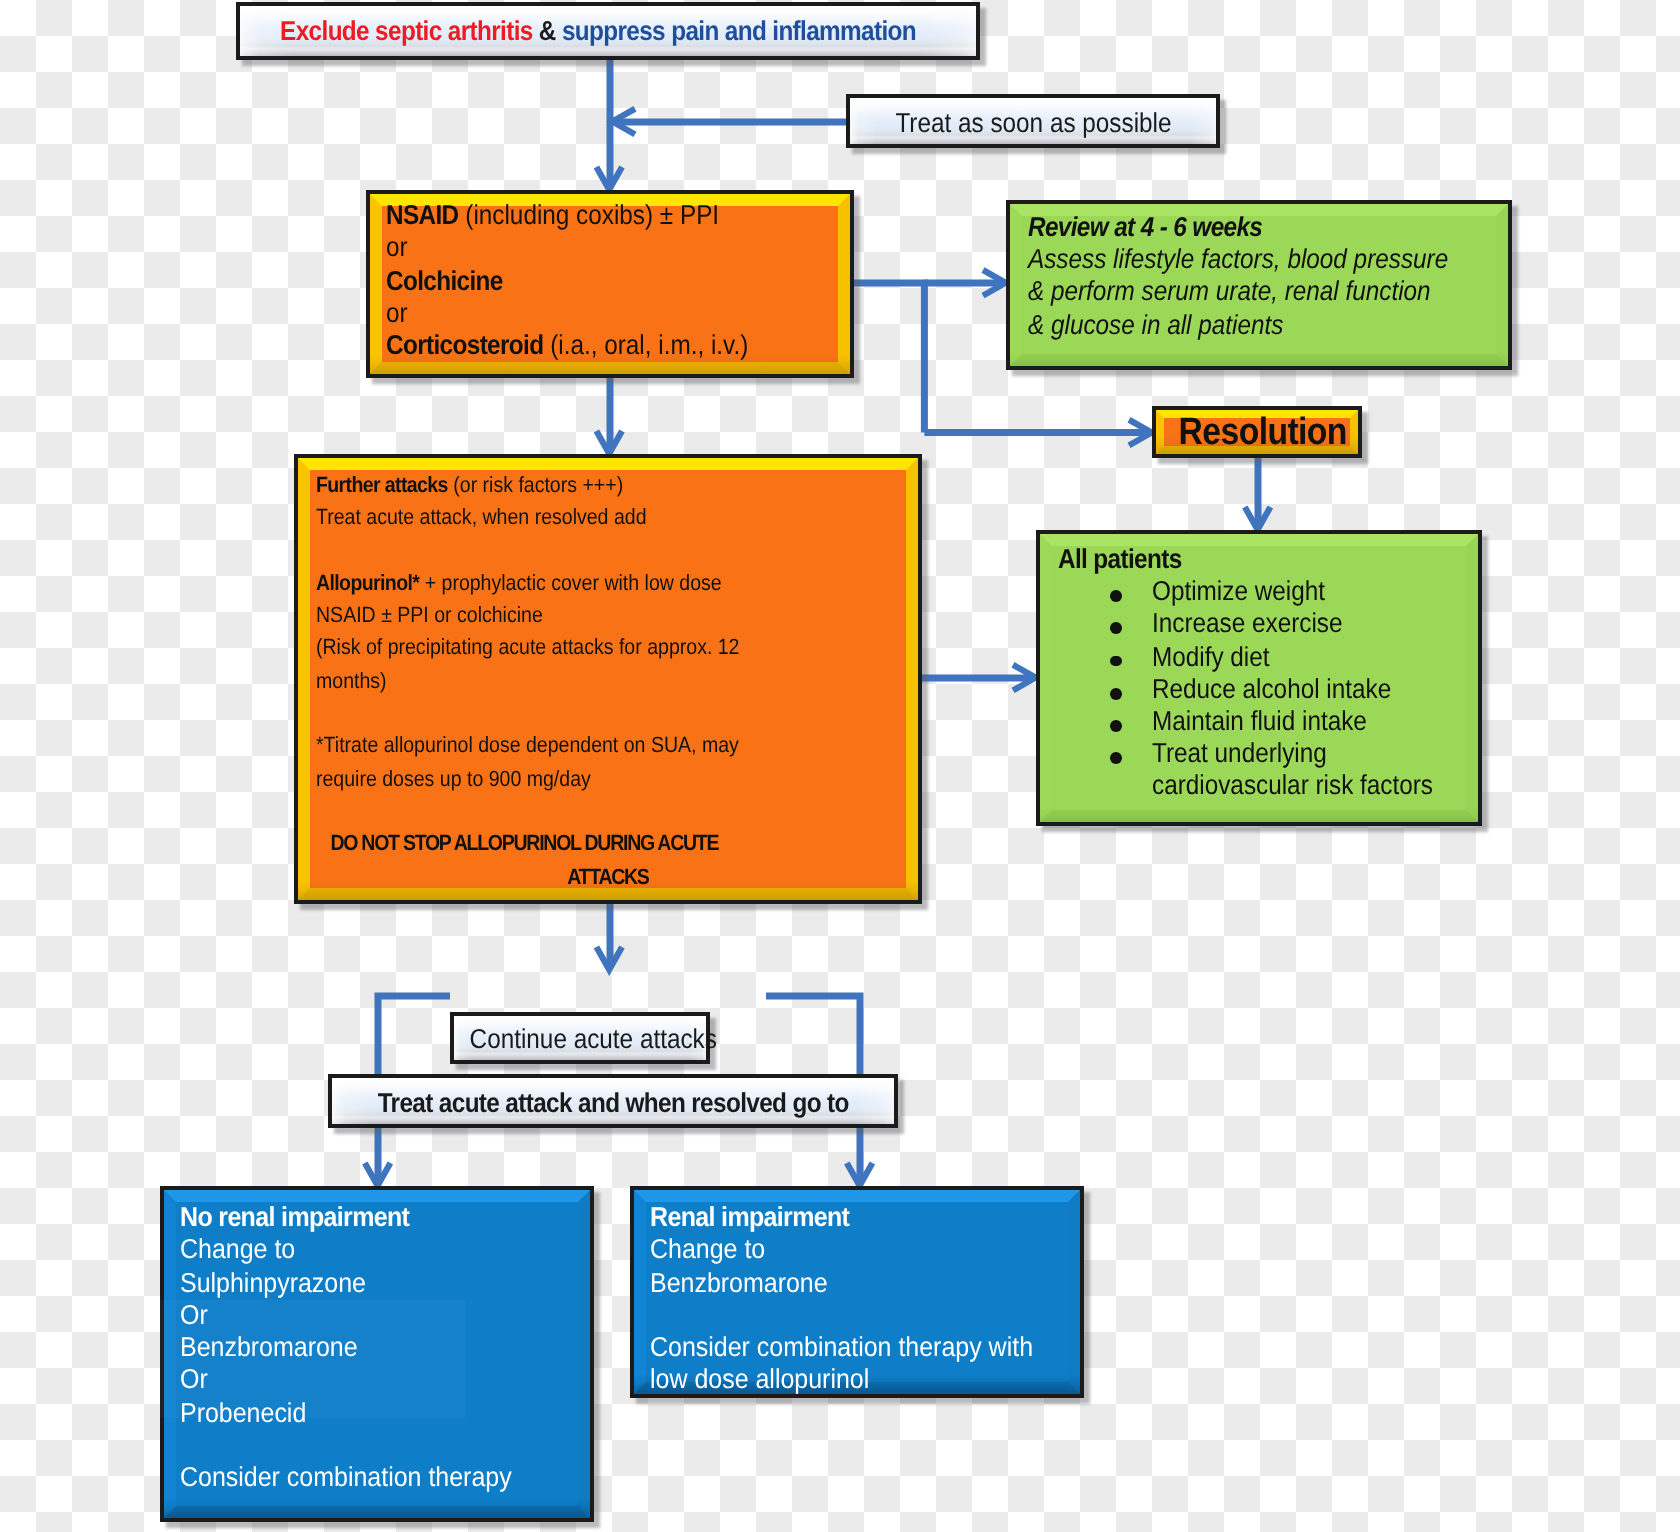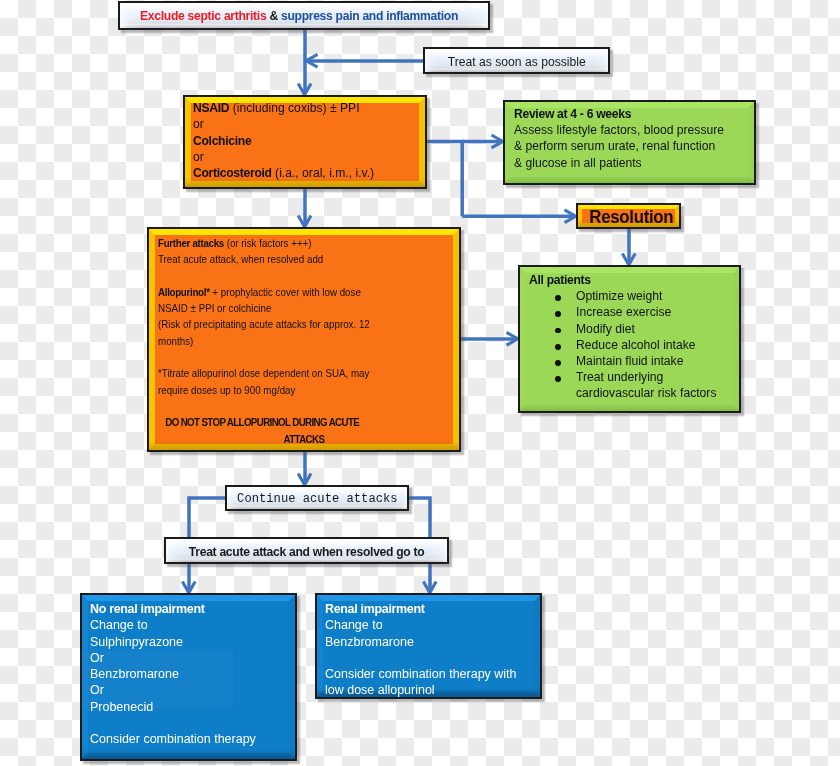--- a/index.html
+++ b/index.html
@@ -137,21 +137,21 @@
       <div><span class="sq">or</span></div>
       <div><span class="sq"><b>Colchicine</b></span></div>
       <div><span class="sq">or</span></div>
       <div><span class="sq"><b>Corticosteroid</b><span> (i.a., oral, i.m., i.v.)</span></span></div>
     </div>
   </div>
 
   <div class="box green" style="left:503px;top:100px;width:253px;height:85px;">
     <div class="bev"></div>
       <div class="bev2"></div>
-    <div class="txt" style="left:9px;top:4px;right:4px;font-size:13.7px;color:#111;line-height:16.2px;">
+    <div class="txt" style="left:9px;top:4px;right:4px;font-size:13.7px;color:#111;line-height:16.2px;font-style:italic;">
       <div><span class="sq"><b>Review at 4 - 6 weeks</b></span></div>
       <div><span class="sq">Assess lifestyle factors, blood pressure</span></div>
       <div><span class="sq">&amp; perform serum urate, renal function</span></div>
       <div><span class="sq">&amp; glucose in all patients</span></div>
     </div>
   </div>
 
   <div class="box yellow small" style="left:576px;top:203px;width:105px;height:26px;">
     <div class="bev"></div>
       <div class="bev2"></div>
@@ -189,21 +189,21 @@
         <div><span class="bullet"></span><span class="sq">Increase exercise</span></div>
         <div><span class="bullet"></span><span class="sq">Modify diet</span></div>
         <div><span class="bullet"></span><span class="sq">Reduce alcohol intake</span></div>
         <div><span class="bullet"></span><span class="sq">Maintain fluid intake</span></div>
         <div><span class="bullet"></span><span class="sq">Treat underlying</span></div>
         <div style="padding-left:47px;"><span class="sq">cardiovascular risk factors</span></div>
       </div>
     </div>
   </div>
 
-  <div class="box silver" style="left:225px;top:485px;width:184px;height:26px;font-family:Liberation Mono, monospace;">
+  <div class="box silver" style="left:225px;top:506px;width:130px;height:26px;">
     <div class="bev"></div>
       <div class="bev2"></div>
     <div class="txt" style="left:0;right:0;top:3px;text-align:center;font-size:13.7px;color:#1a1a1a;line-height:17px;">
       <span class="sqc">Continue acute attacks</span></div>
   </div>
 
   <div class="box silver" style="left:164px;top:537px;width:285px;height:27px;">
     <div class="bev"></div>
       <div class="bev2"></div>
     <div class="txt" style="left:0;right:0;top:4px;text-align:center;font-size:13.7px;font-weight:bold;letter-spacing:-0.35px;color:#1a1a1a;line-height:17px;">

